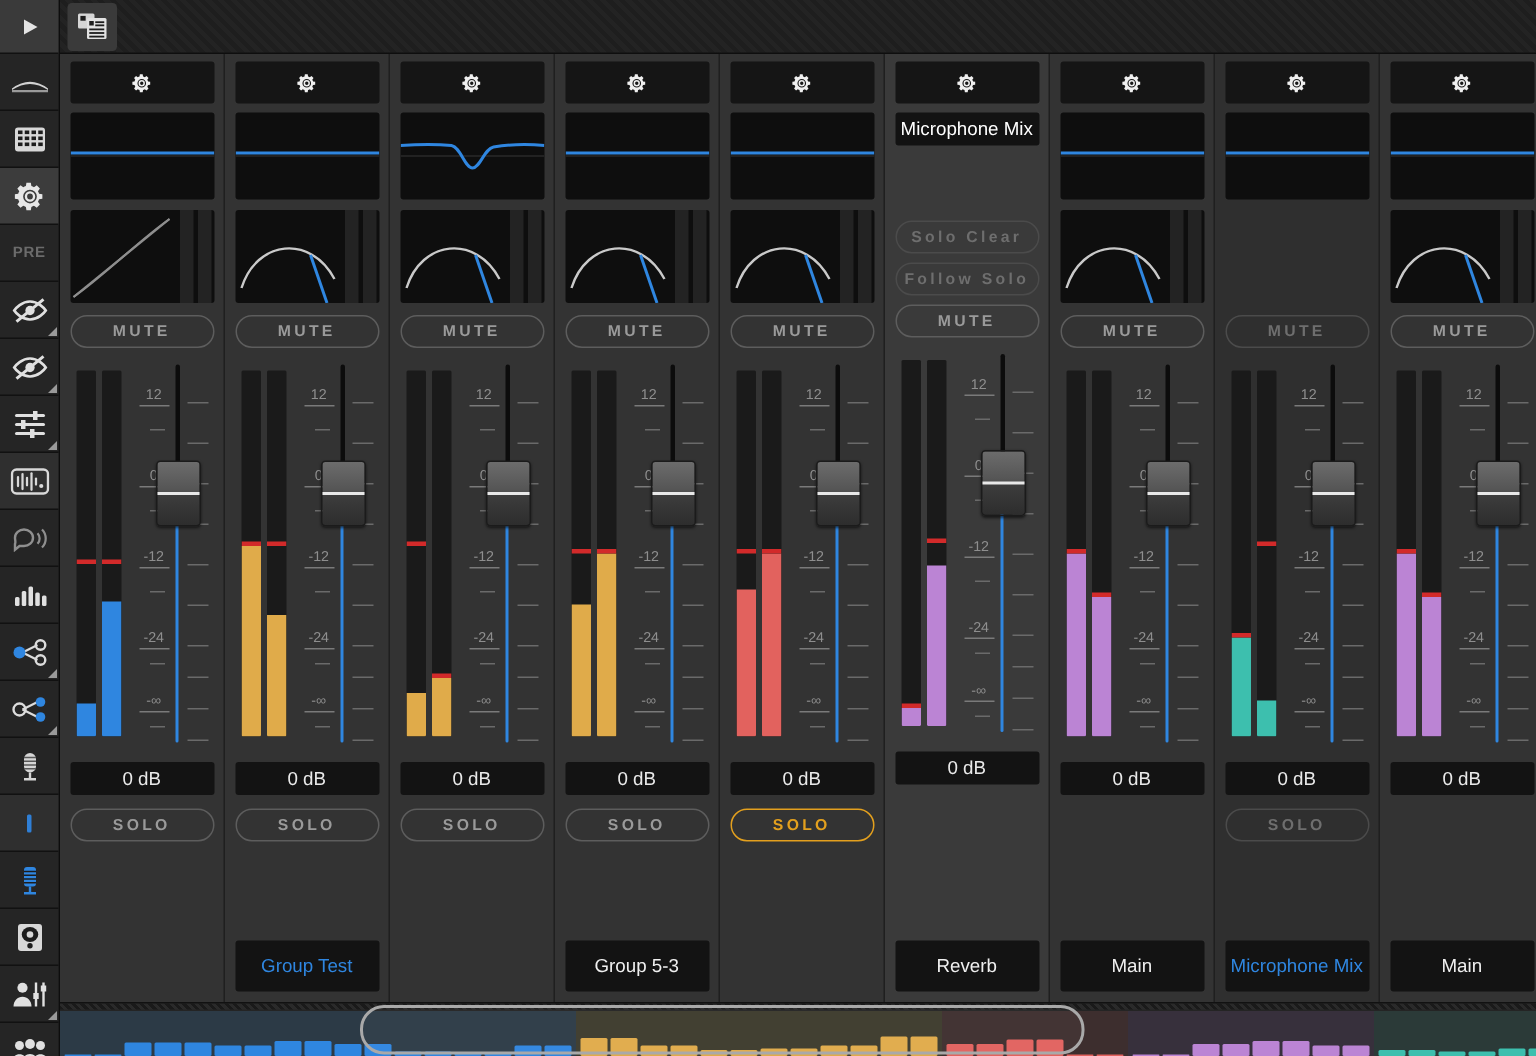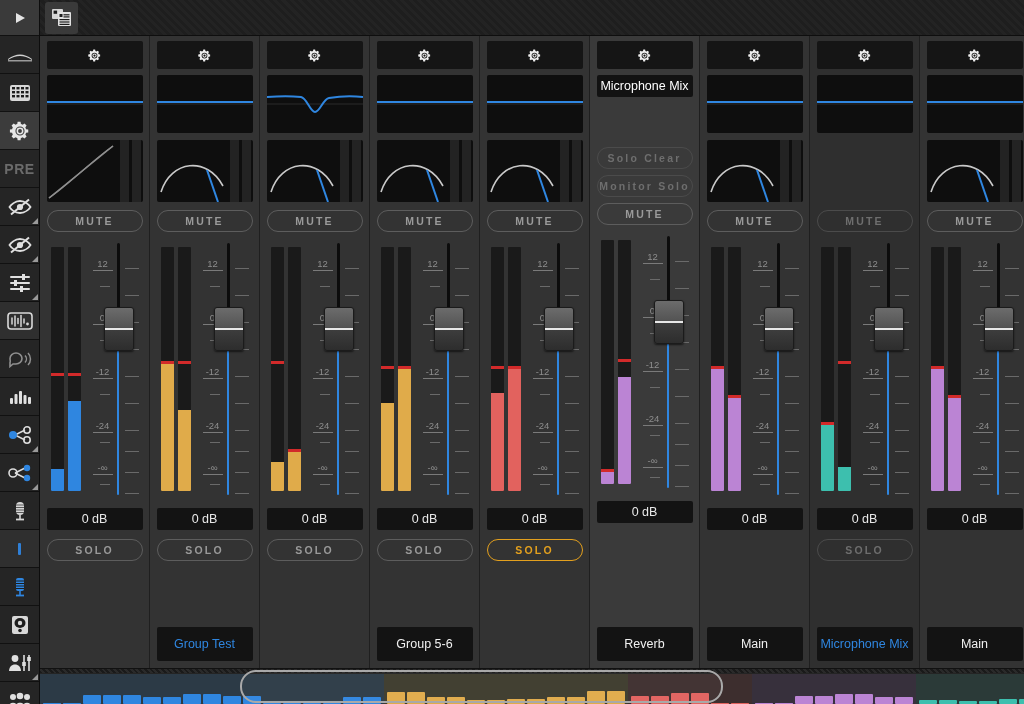--- a/index.html
+++ b/index.html
@@ -23,21 +23,21 @@
     border-bottom:1px solid #111; background:#252525; color:#d8d8d8;
   }
   .sb-btn.play{ height:36px; background:#3a3a3a; }
   .sb-btn.active{ background:#3c3c3c; }
   .sb-btn.sel-blue{ background:#2f2f2f; }
   .sb-btn svg{ display:block; }
   .sb-corner::after{
     content:""; position:absolute; right:1px; bottom:1px;
     border-left:6px solid transparent; border-bottom:6px solid #9a9a9a;
   }
-  .sb-label{ font-size:14px; font-weight:bold; color:#6b6b6b; letter-spacing:.5px;}
+  .sb-label{ font-size:10px; font-weight:bold; color:#6b6b6b; letter-spacing:.5px;}
   .blue-tick{ width:3px;height:12px;background:#2f7fd6;border-radius:1px;}
 
   
   .topbar{
     position:absolute; left:40px; top:0; width:984px; height:36px;
     background:
       repeating-linear-gradient(45deg,#1e1e1e 0 3px,#232323 3px 6px);
     border-bottom:1px solid #0e0e0e;
   }
   .topbar-btn{
@@ -663,21 +663,21 @@
           </div>
     <div class="faderwrap">
       <div class="f-track-top" style="top:0;height:86px"></div>
       <div class="f-track-bot" style="top:86px;height:166px"></div>
       <div class="f-cap" style="top:64px"></div>
     </div>
   </div>
         <div class="db">0 dB</div>
         <div class="pill">SOLO</div>
         <div class="spacer-flex"></div>
-        <div class="namebox ">Group 5-6</div>
+        <div class="namebox ">Group 5-3</div>
       </div>
       <div class="strip">
         <div class="gear-box">
           <svg width="15" height="15" viewBox="0 0 24 24">
   <path fill="#efefef" d="M12 8.6a3.4 3.4 0 1 0 0 6.8 3.4 3.4 0 0 0 0-6.8zm0 5.2a1.8 1.8 0 1 1 0-3.6 1.8 1.8 0 0 1 0 3.6z"></path>
   <path fill="#efefef" d="M21 13.5v-3l-2.3-.4a7 7 0 0 0-.8-1.8l1.3-1.9-2.1-2.1-1.9 1.3a7 7 0 0 0-1.8-.8L13 2.5h-3l-.4 2.3a7 7 0 0 0-1.8.8L5.9 4.3 3.8 6.4l1.3 1.9a7 7 0 0 0-.8 1.8L2 10.5v3l2.3.4c.2.6.5 1.2.8 1.8l-1.3 1.9 2.1 2.1 1.9-1.3c.6.3 1.2.6 1.8.8l.4 2.3h3l.4-2.3c.6-.2 1.2-.5 1.8-.8l1.9 1.3 2.1-2.1-1.3-1.9c.3-.6.6-1.2.8-1.8l2.3-.4zM12 16.6a4.6 4.6 0 1 1 0-9.2 4.6 4.6 0 0 1 0 9.2z"></path>
           </svg>
         </div>
         <div class="eq-box">
           <svg viewBox="0 0 96 58" preserveAspectRatio="none" width="96" height="58">
@@ -746,21 +746,21 @@
       <div class="strip monitor">
         <div class="gear-box">
           <svg width="15" height="15" viewBox="0 0 24 24">
   <path fill="#efefef" d="M12 8.6a3.4 3.4 0 1 0 0 6.8 3.4 3.4 0 0 0 0-6.8zm0 5.2a1.8 1.8 0 1 1 0-3.6 1.8 1.8 0 0 1 0 3.6z"></path>
   <path fill="#efefef" d="M21 13.5v-3l-2.3-.4a7 7 0 0 0-.8-1.8l1.3-1.9-2.1-2.1-1.9 1.3a7 7 0 0 0-1.8-.8L13 2.5h-3l-.4 2.3a7 7 0 0 0-1.8.8L5.9 4.3 3.8 6.4l1.3 1.9a7 7 0 0 0-.8 1.8L2 10.5v3l2.3.4c.2.6.5 1.2.8 1.8l-1.3 1.9 2.1 2.1 1.9-1.3c.6.3 1.2.6 1.8.8l.4 2.3h3l.4-2.3c.6-.2 1.2-.5 1.8-.8l1.9 1.3 2.1-2.1-1.3-1.9c.3-.6.6-1.2.8-1.8l2.3-.4zM12 16.6a4.6 4.6 0 1 1 0-9.2 4.6 4.6 0 0 1 0 9.2z"></path>
           </svg>
         </div>
         <div class="mon-name">Microphone Mix</div>
         <div class="mon-spacer"></div>
         <div class="pill dimmed">Solo Clear</div>
-        <div class="pill dimmed">Monitor Solo</div>
+        <div class="pill dimmed">Follow Solo</div>
         <div class="pill mute">MUTE</div>
         <div class="meterzone">
     <div class="meters">
       <div class="m-ch">
         <div class="m-fill" style="height:5%;background:#bb84d4"></div>
         <div class="m-peak" style="bottom:5%"></div>
       </div>
       <div class="m-ch">
         <div class="m-fill" style="height:44%;background:#bb84d4"></div>
         <div class="m-peak" style="bottom:50%"></div>

